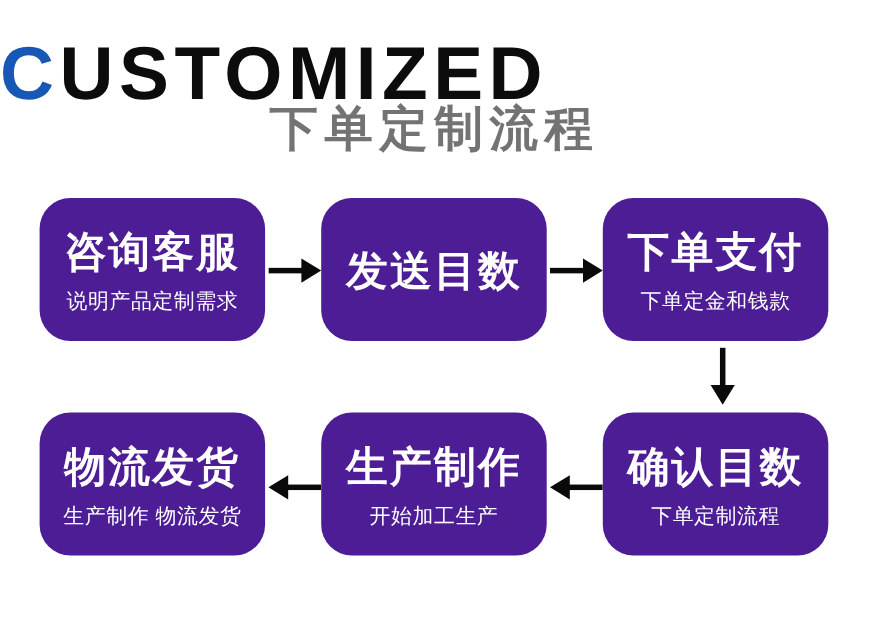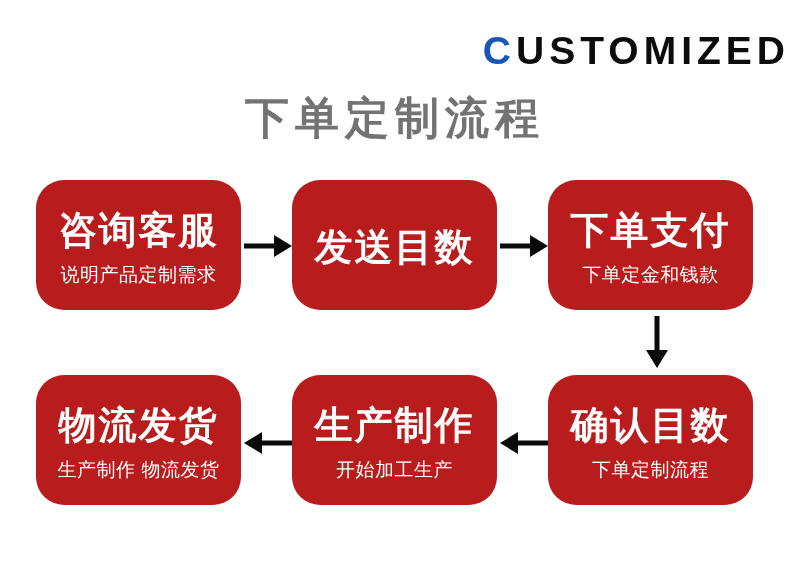--- a/index.html
+++ b/index.html
@@ -15,22 +15,22 @@
     overflow: hidden;
     font-family: "Liberation Sans", "DejaVu Sans", sans-serif;
   }
 
   
   .title {
     position: absolute;
     top: 30px;
     left: 0;
     width: 100%;
-    text-align: right;
-    font-size: 39px;
+    text-align: left;
+    font-size: 68px;
     font-weight: 700;
     letter-spacing: 5px;
     line-height: 1.1;
     color: #0c0c0c;
     white-space: nowrap;
   }
   .title .accent {
     color: #1757b5;
   }
   .subtitle {
@@ -45,21 +45,21 @@
     line-height: 1.1;
     color: #737373;
     white-space: nowrap;
   }
 
   
   .box {
     position: absolute;
     width: 205px;
     height: 130px;
-    background: #b91c1c;
+    background: #4c1d95;
     border-radius: 28px;
     color: #ffffff;
     display: flex;
     flex-direction: column;
     align-items: center;
     justify-content: center;
     gap: 16px;
     box-sizing: border-box;
     padding-top: 4px;
     text-align: center;

